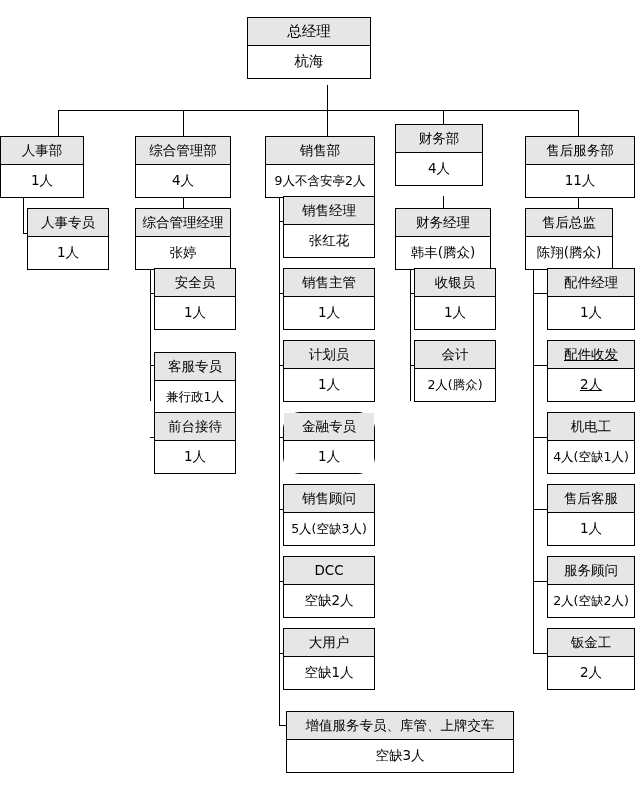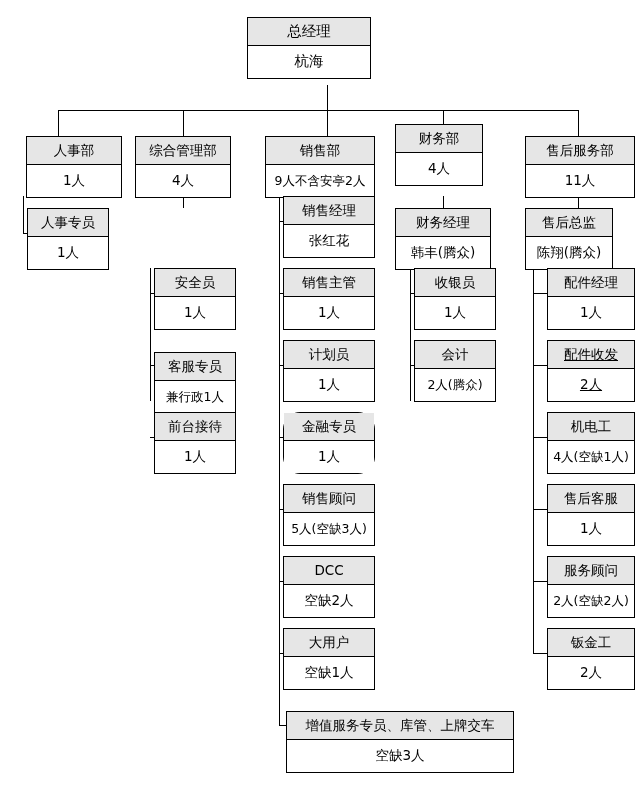--- a/index.html
+++ b/index.html
@@ -112,21 +112,21 @@
   <div class="ln h" style="left:533px; top:437px; width:14px;"></div>
   <div class="ln h" style="left:533px; top:509px; width:14px;"></div>
   <div class="ln h" style="left:533px; top:581px; width:14px;"></div>
   <div class="ln h" style="left:533px; top:653px; width:14px;"></div>
 
   <div class="node root" style="left:247px; top:17px; width:124px;">
     <div class="title">总经理</div>
     <div class="value">杭海</div>
   </div>
 
-  <div class="node dept" style="left:26px; top:136px; width:96px;">
+  <div class="node dept" style="left:0; top:136px; width:84px;">
     <div class="title">人事部</div>
     <div class="value">1人</div>
   </div>
 
   <div class="node dept" style="left:135px; top:136px; width:96px;">
     <div class="title">综合管理部</div>
     <div class="value">4人</div>
   </div>
 
   <div class="node dept narrowtext" style="left:265px; top:136px; width:110px;">
@@ -142,20 +142,24 @@
   <div class="node dept" style="left:525px; top:136px; width:110px;">
     <div class="title">售后服务部</div>
     <div class="value">11人</div>
   </div>
 
   <div class="node" style="left:27px; top:208px; width:82px;">
     <div class="title">人事专员</div>
     <div class="value">1人</div>
   </div>
 
+  <div class="node" style="left:135px; top:208px; width:96px;">
+    <div class="title tight">综合管理经理</div>
+    <div class="value">张婷</div>
+  </div>
   <div class="node" style="left:154px; top:268px; width:82px;">
     <div class="title">安全员</div>
     <div class="value">1人</div>
   </div>
   <div class="node narrowtext" style="left:154px; top:340px; width:82px;margin-top:12px;">
     <div class="title">客服专员</div>
     <div class="value">兼行政1人</div>
   </div>
   <div class="node" style="left:154px; top:412px; width:82px;">
     <div class="title">前台接待</div>

